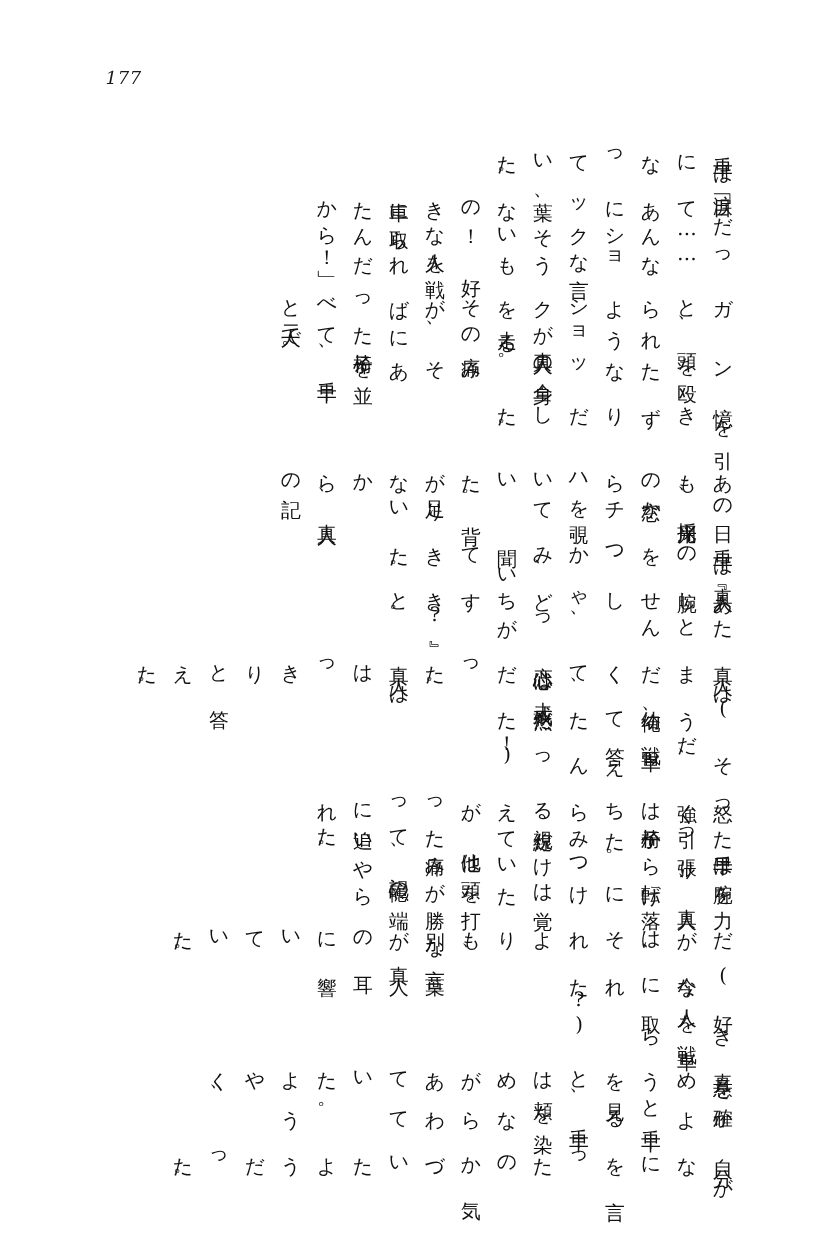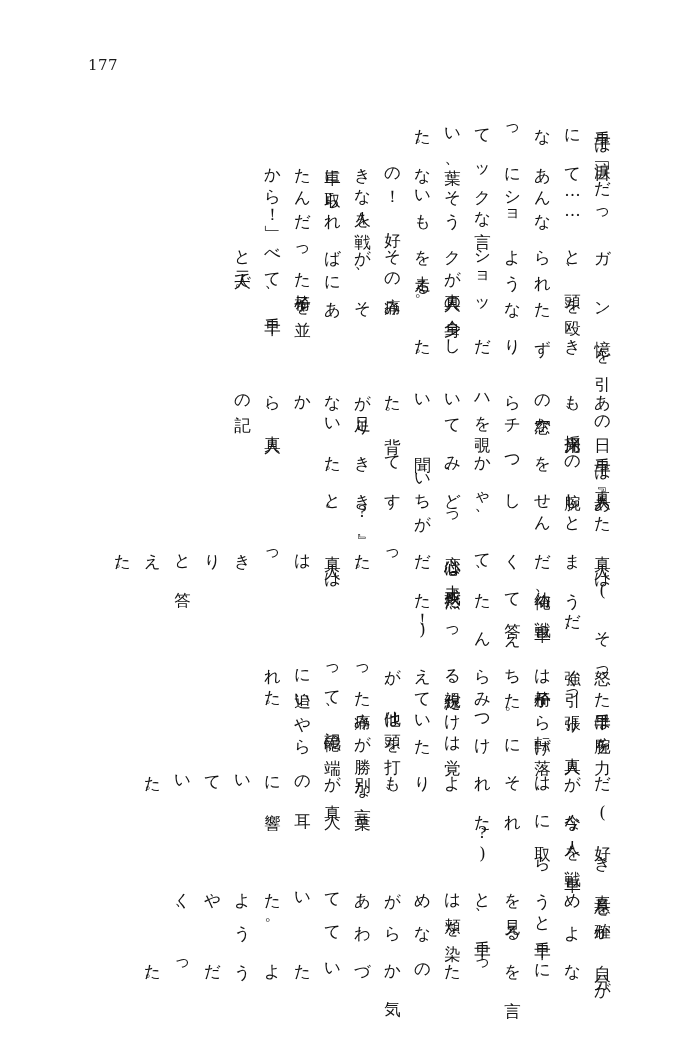--- a/index.html
+++ b/index.html
@@ -22,20 +22,21 @@
     box-sizing: border-box;
   }
   .page-number {
     position: absolute;
     top: 56px;
     left: 88px;
     font-size: 15px;
     letter-spacing: 0.5px;
     color: #1a1a1a;
     font-family: "DejaVu Serif", "Liberation Serif", serif;
+    font-style: italic;
   }
   .body-text {
     position: absolute;
     top: 100px;
     right: 78px;
     height: 890px;
     width: 560px;
     writing-mode: vertical-rl;
     text-orientation: upright;
     font-size: 16.5px;

